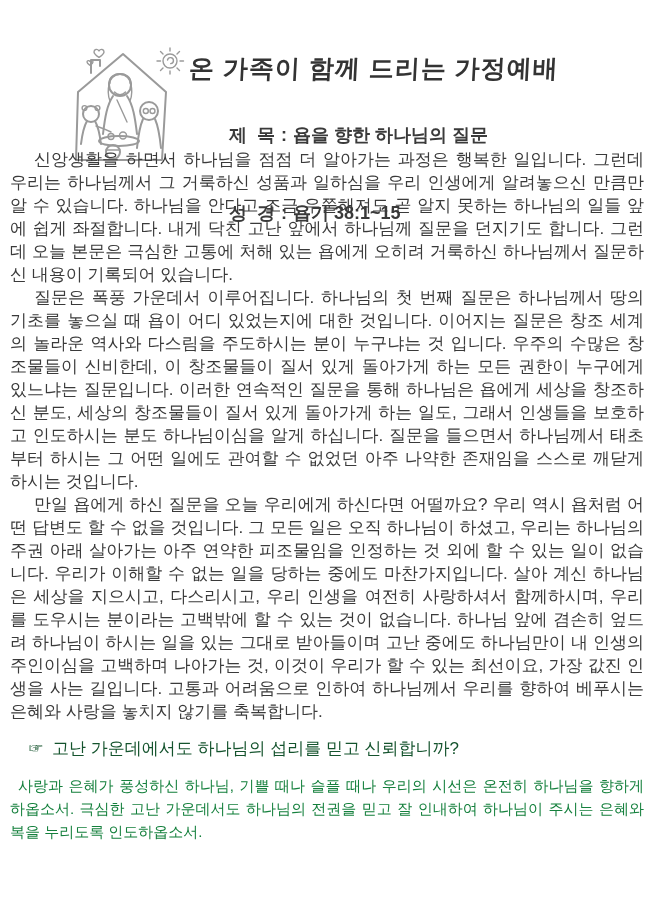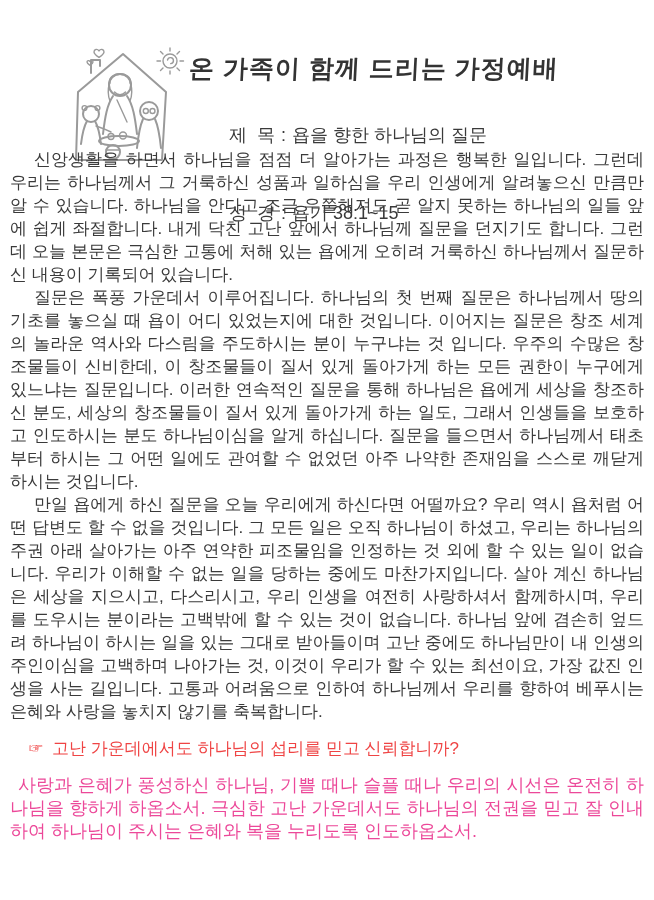--- a/index.html
+++ b/index.html
@@ -11,40 +11,40 @@
   }
   .page { position: relative; width: 654px; height: 900px; overflow: hidden; background: #fff; }
 
   
   .illu { position: absolute; left: 57px; top: 47px; width: 128px; height: 121px; }
   .header-text { position: absolute; left: 189px; top: 52px; width: 460px; }
   .doc-title {
     font-size: 25px; font-weight: bold; letter-spacing: 1px;
     transform: skewX(-3deg); white-space: nowrap; color: #333;
   }
-  .meta { margin-top: 11px; font-size: 18px; font-weight: normal; color: #3a3a3a; }
+  .meta { margin-top: 11px; font-size: 18px; font-weight: bold; color: #3a3a3a; }
   .meta-row { line-height: 26px; white-space: pre; }
   .meta-label { white-space: pre; }
   .meta-sep { margin: 0 6px; }
 
   
   .content { position: absolute; left: 10px; top: 148px; width: 634px; }
   .par {
     margin: 0; font-size: 17px; line-height: 23px;
     text-align: justify; text-indent: 24px;
     word-break: break-all; color: #3a3a3a;
   }
   .question {
     margin: 14px 0 0 18px; font-size: 17px; line-height: 23px;
-    white-space: nowrap; color: #ef4444;
+    white-space: nowrap; color: #14532d;
   }
   .q-bullet { margin-right: 8px; font-size: 16px; }
   .prayer {
-    margin: 14px 0 0 0; font-size: 18px; line-height: 23px;
-    text-align: justify; text-indent: 8px; word-break: break-all; color: #ec4899;
+    margin: 14px 0 0 0; font-size: 15px; line-height: 23px;
+    text-align: justify; text-indent: 8px; word-break: break-all; color: #15803d;
   }
 
   svg .ln { fill: none; stroke: #9a9a9a; stroke-width: 2; stroke-linecap: round; stroke-linejoin: round; }
   svg .thin { stroke-width: 1.4; }
 </style>
 </head>
 <body>
 
 <div class="page">
 

